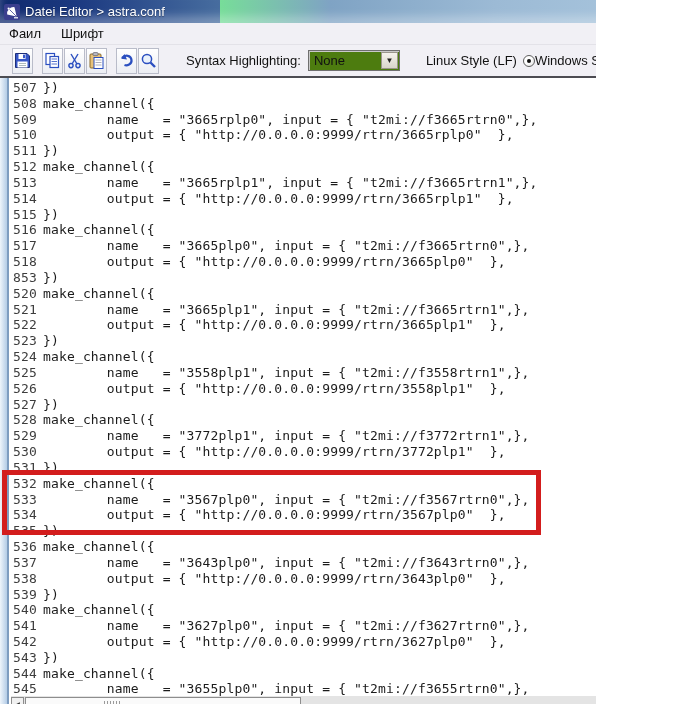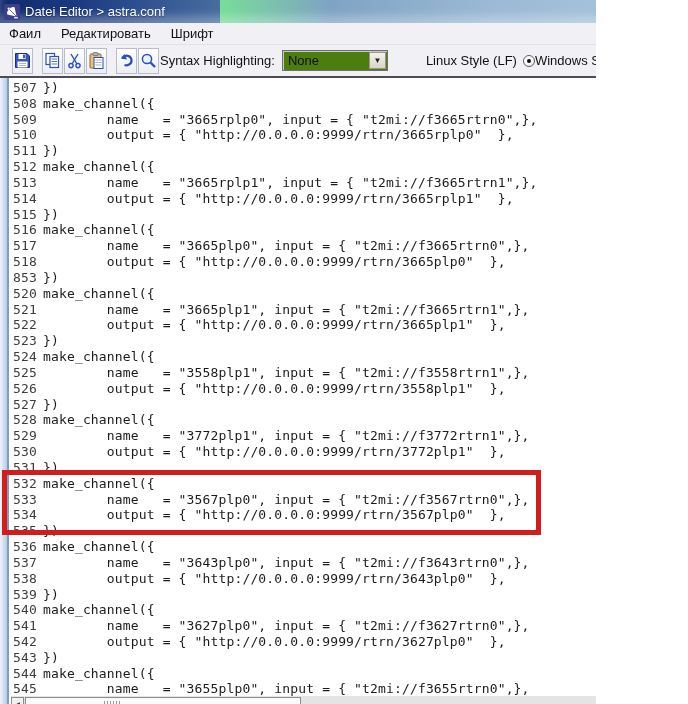--- a/index.html
+++ b/index.html
@@ -19,26 +19,26 @@
     border-bottom:1px solid #e3e2e8; display:flex; align-items:center; font-size:13px; color:#111; }
   .menu-item { padding:14px 10px; white-space:nowrap; }
   .menu-item:first-child { padding-left:9px; }
 
   
   .toolbar { position:absolute; left:0; top:45px; width:688px; height:33px; background:#f1f0f5;
     border-bottom:2px solid #4c4c52; display:flex; align-items:center; padding-left:12px; font-size:13px; color:#111; white-space:nowrap; }
   .tbtn { width:26px; height:26px; border:1px solid #b9bcc9; background:linear-gradient(#ffffff,#eceef3);
     display:flex; align-items:center; justify-content:center; margin-right:1px; }
   .gap8 { margin-left:8px; }
-  .syntax-label { margin-right:7px; }
+  .syntax-label { margin-left:26px; margin-right:7px; }
   .combo { position:relative; width:144px; height:21px; background:#4d7c0f; border:1px solid #6f6f6f;
     box-shadow:inset 1px 1px 0 #c9c9c9; display:flex; align-items:center; padding-left:5px; font-size:13px; }
   .combo-arrow { position:absolute; right:1px; top:1px; width:17px; height:17px; background:linear-gradient(#f4f2ec,#d9d5cb);
     border:1px solid #9a968c; display:flex; align-items:center; justify-content:center; font-size:8px; color:#222; }
-  .le-label { margin-left:38px; }
+  .le-label { margin-left:26px; }
   .le-label2 { }
   .radio { position:relative; width:12px; height:12px; border-radius:50%; margin-left:6px; flex:0 0 auto;
     background:radial-gradient(circle at 35% 35%, #ffffff 40%, #dcdcdc); border:1px solid #5f5f5f; }
   .radio.checked::after { content:""; position:absolute; left:3px; top:3px; width:4px; height:4px; border-radius:50%; background:#111; }
 
   
   .edge-strip { position:absolute; left:0; top:78px; width:9px; height:626px;
     background:linear-gradient(to right,#eff5fb,#b4cce6); border-right:2px solid #7f9dc0; }
   .code-area { position:absolute; left:11px; right:12px; top:78px; height:618px; background:#ffffff;
     font-family:"DejaVu Sans Mono", monospace; font-size:13px; letter-spacing:0.15px; color:#1b1b1b;
@@ -83,21 +83,20 @@
       <path d="M3.2 10.5 A6.4 6.4 0 0 1 10.5 3.2 L12.6 12.6 Z" fill="#ffffff"></path>
       <line x1="12.6" y1="12.6" x2="5.5" y2="5.5" stroke="#3b3f8e" stroke-width="0.8"></line>
       <circle cx="4.6" cy="4.6" r="1.1" fill="#ffffff"></circle>
       <line x1="10" y1="13.8" x2="14" y2="13.8" stroke="#ffffff" stroke-width="1.2"></line>
     </svg>
     <span class="title-text">Datei Editor &gt; astra.conf</span>
   </div>
 
   <div class="menubar">
     <span class="menu-item">Фаил</span>
-    <span class="menu-item">Редактировать</span>
     <span class="menu-item">Шрифт</span>
   </div>
 
   <div class="toolbar">
     <div class="tbtn">
       <svg width="19" height="19" viewBox="0 0 19 19">
         <path d="M2.5 2.5 h11.5 l2.5 2.5 v11.5 h-14 z" fill="#3756c6" stroke="#1e2f7a" stroke-width="1"></path>
         <rect x="5.5" y="3" width="7" height="5" fill="#ffffff"></rect>
         <rect x="10" y="3.6" width="2" height="3.6" fill="#3756c6"></rect>
         <rect x="4.5" y="10.5" width="10" height="6" fill="#ffffff"></rect>

